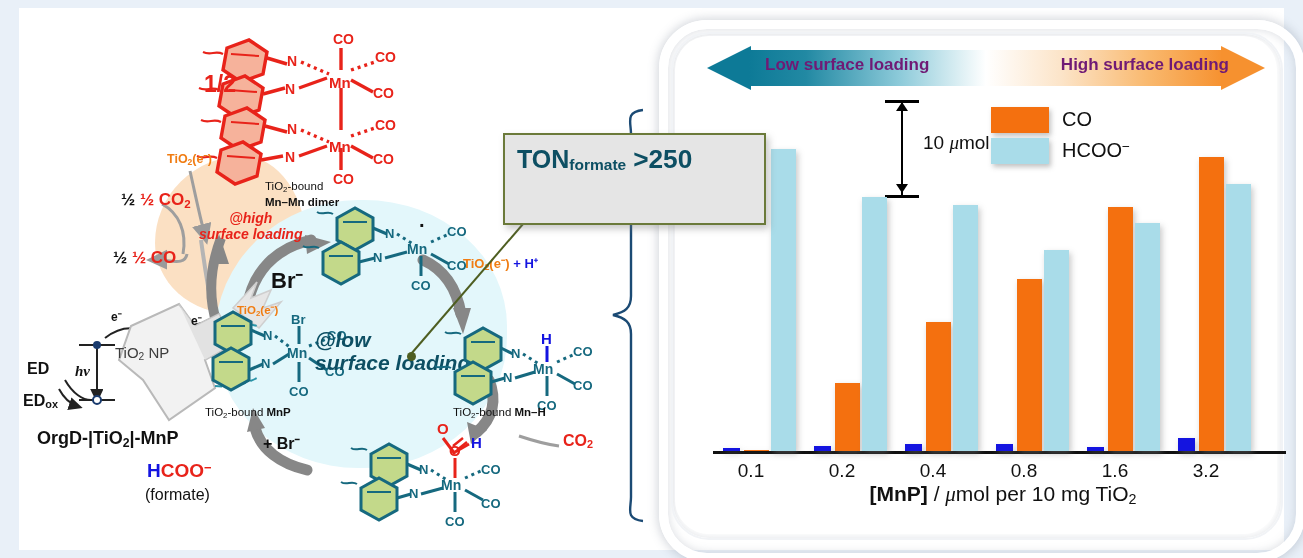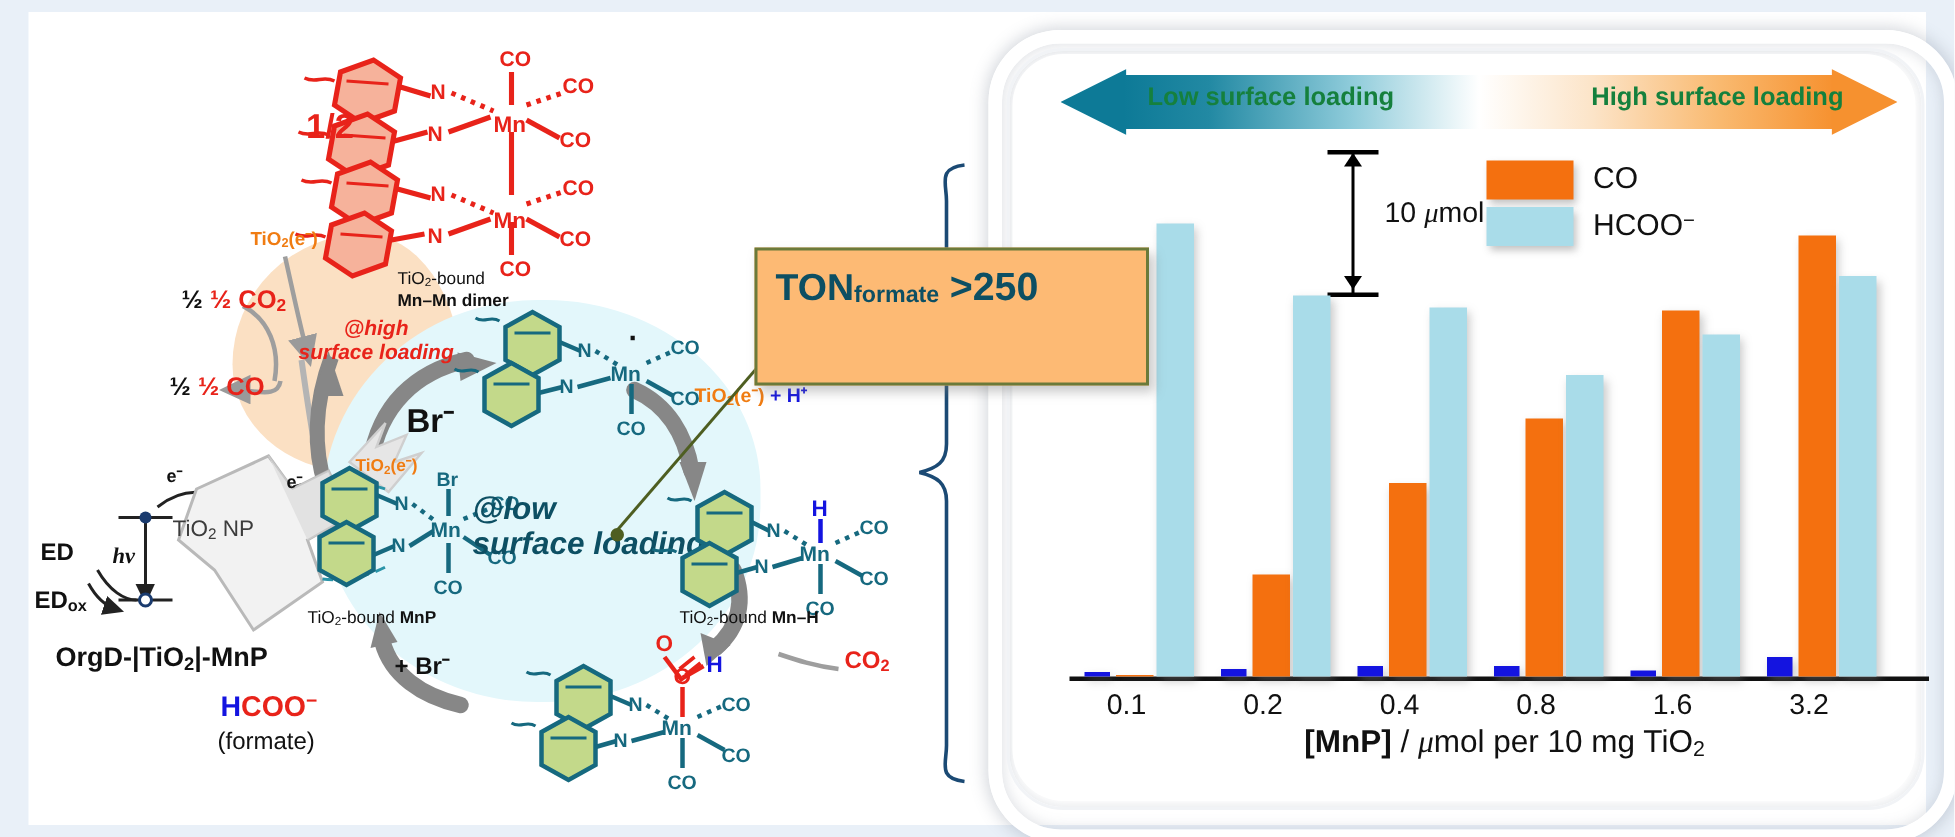--- a/index.html
+++ b/index.html
@@ -31,21 +31,21 @@
 
   
   #darrow{position:absolute;left:688px;top:38px;width:558px;height:44px;}
   #darrow .shaft{position:absolute;left:42px;top:4px;width:474px;height:36px;
      background:linear-gradient(to right,#0e7d99 0%,#1a8aa4 10%,#79c3d6 33%,#ffffff 50%,#fbe3c6 67%,#f7a košice 80%,#f6a council 100%);}
   #darrow .shaft{background:linear-gradient(to right,#0d7a97 0%,#2289a3 12%,#8ecbda 32%,#ffffff 50%,#fce4c8 66%,#f9b96f 84%,#f6912f 100%);}
   #darrow .headL{position:absolute;left:0;top:0;width:44px;height:44px;
      background:#0d7a97;clip-path:polygon(0% 50%,100% 0%,100% 100%);}
   #darrow .headR{position:absolute;right:0;top:0;width:44px;height:44px;
      background:#f6912f;clip-path:polygon(100% 50%,0% 0%,0% 100%);}
-  #darrow .lbl{position:absolute;top:9px;font-weight:bold;font-size:17px;color:#15803d;}
+  #darrow .lbl{position:absolute;top:9px;font-weight:bold;font-size:17px;color:#701a75;}
   #darrow .lblL{left:58px;}
   #darrow .lblR{right:36px;}
 
   
   #scalebar{position:absolute;left:844px;top:88px;width:130px;height:108px;}
   #scalebar .vline{position:absolute;left:38px;top:6px;width:2px;height:96px;background:#000;}
   #scalebar .cap{position:absolute;left:22px;width:34px;height:3px;background:#000;}
   #scalebar .capT{top:4px;}
   #scalebar .capB{top:99px;}
   #scalebar .arrT{position:absolute;left:33px;top:6px;width:0;height:0;
@@ -72,22 +72,22 @@
   .bar.co{background:#f4700f;}
   .bar.fa{background:#a9dce9;}
   .tick{position:absolute;top:332px;font-size:19px;color:#111;text-align:center;width:70px;}
 
   #xlabel{position:absolute;left:694px;top:474px;width:580px;text-align:center;
      font-size:21px;color:#111;}
   #xlabel b{font-weight:bold;}
 
   
   #callout{position:absolute;left:484px;top:125px;width:259px;height:88px;
-     background:#fdba74;border:2px solid #6b7a3a;
-     box-shadow:3px 4px 7px rgba(120,120,120,.40);margin-top:32px;}
+     background:#e5e5e5;border:2px solid #6b7a3a;
+     box-shadow:3px 4px 7px rgba(120,120,120,.40);}
   #callout .l1,#callout .l2{color:#0d4f63;font-weight:bold;}
   #callout .l1{position:absolute;left:12px;top:9px;font-size:25px;}
   #callout .l2{position:absolute;left:12px;top:43px;font-size:25px;}
   #callout .l1 .sm{font-size:.62em;vertical-align:-0.1em;}
   #callout .l1 .big{font-size:1.05em;}
   #leaderdot{position:absolute;left:388px;top:344px;width:9px;height:9px;border-radius:50%;background:#4e5e21;}
 
   
   #brace{position:absolute;left:590px;top:100px;width:46px;height:415px;}
 

